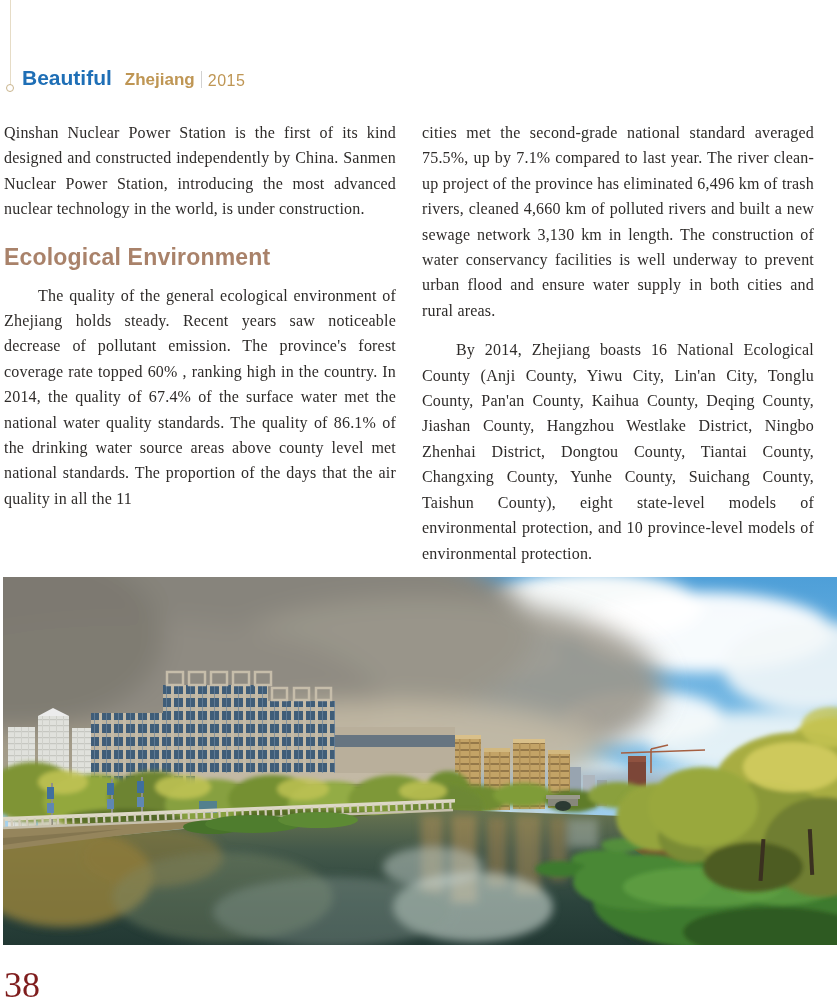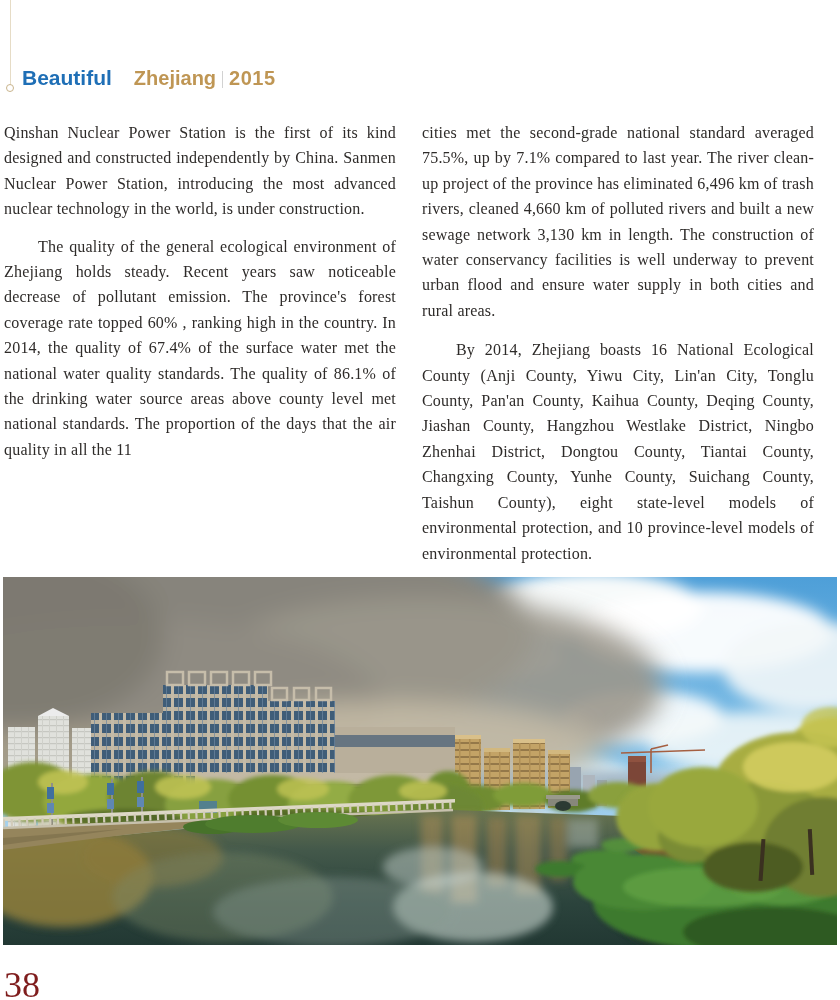--- a/index.html
+++ b/index.html
@@ -8,24 +8,24 @@
 
   
   .margin-rule{position:absolute;left:10px;top:0;width:1px;height:85px;background:#e6dcc6;}
   .margin-dot{position:absolute;left:6px;top:84px;width:8px;height:8px;border:1px solid #c9b48c;
               border-radius:50%;background:#fff;box-sizing:border-box;}
 
   
   .header{position:absolute;left:22px;top:66px;display:flex;align-items:flex-end;
           font-family:"Liberation Sans", sans-serif;}
   .header .t1{color:var(--brand-blue);font-size:21px;font-weight:bold;}
-  .header .t2{color:var(--brand-gold);font-size:20px;font-weight:bold;margin-left:22px;}
+  .header .t2{color:var(--brand-gold);font-size:17px;font-weight:bold;margin-left:13px;}
   .header .sep{display:inline-block;width:1px;height:17px;background:#d2d2d2;
                margin:0 6px;align-self:flex-end;transform:translateY(-2px);}
-  .header .year{color:var(--brand-gold);font-size:20px;font-weight:bold;letter-spacing:.5px;}
+  .header .year{color:var(--brand-gold);font-size:16px;font-weight:normal;letter-spacing:.5px;}
 
   
   .columns{position:absolute;left:4px;top:120px;width:833px;display:flex;gap:26px;}
   .col{width:392px;font-size:16px;line-height:25.4px;color:var(--text-color);
        text-align:justify;letter-spacing:.2px;}
   .col p{margin:0;}
   .col p.indent{text-indent:34px;}
   .col h2{font-family:"Liberation Sans", sans-serif;font-size:23px;line-height:28px;
           font-weight:bold;color:var(--heading-brown);margin:21px 0 0 0;letter-spacing:.2px;}
   .col p.after-head{margin-top:12px;}
@@ -49,20 +49,21 @@
 <div class="header">
   <span class="t1">Beautiful</span>
   <span class="t2">Zhejiang</span>
   <span class="sep"></span>
   <span class="year">2015</span>
 </div>
 
 <div class="columns">
   <div class="col">
     <p>Qinshan Nuclear Power Station is the first of its kind designed and constructed independently by China. Sanmen Nuclear Power Station, introducing the most advanced nuclear technology in the world, is under construction.</p>
+    <h2>Ecological Environment</h2>
     <p class="indent after-head">The quality of the general ecological environment of Zhejiang holds steady. Recent years saw noticeable decrease of pollutant emission. The province's forest coverage rate topped 60% , ranking high in the country. In 2014, the quality of 67.4% of the surface water met the national water quality standards. The quality of 86.1% of the drinking water source areas above county level met national standards. The proportion of the days that the air quality in all the 11</p>
   </div>
   <div class="col">
     <p>cities met the second-grade national standard averaged 75.5%, up by 7.1% compared to last year. The river clean-up project of the province has eliminated 6,496 km of trash rivers, cleaned 4,660 km of polluted rivers and built a new sewage network 3,130 km in length. The construction of water conservancy facilities is well underway to prevent urban flood and ensure water supply in both cities and rural areas.</p>
     <p class="indent cont">By 2014, Zhejiang boasts 16 National Ecological County (Anji County, Yiwu City, Lin'an City, Tonglu County, Pan'an County, Kaihua County, Deqing County, Jiashan County, Hangzhou Westlake District, Ningbo Zhenhai District, Dongtou County, Tiantai County, Changxing County, Yunhe County, Suichang County, Taishun County), eight state-level models of environmental protection, and 10 province-level models of environmental protection.</p>
   </div>
 </div>
 
 <div class="photo">
 <svg viewBox="0 0 834 368" width="834" height="368" preserveAspectRatio="none" xmlns="http://www.w3.org/2000/svg">

